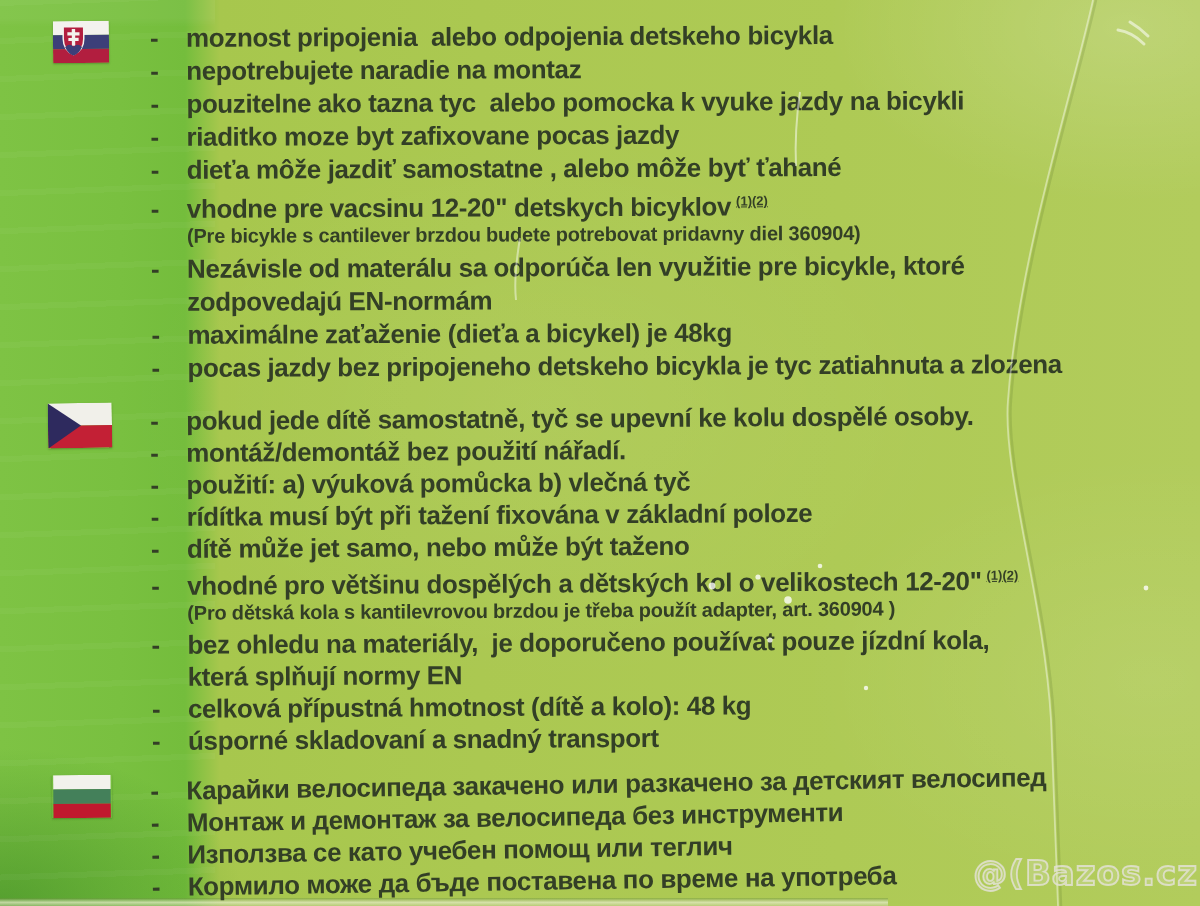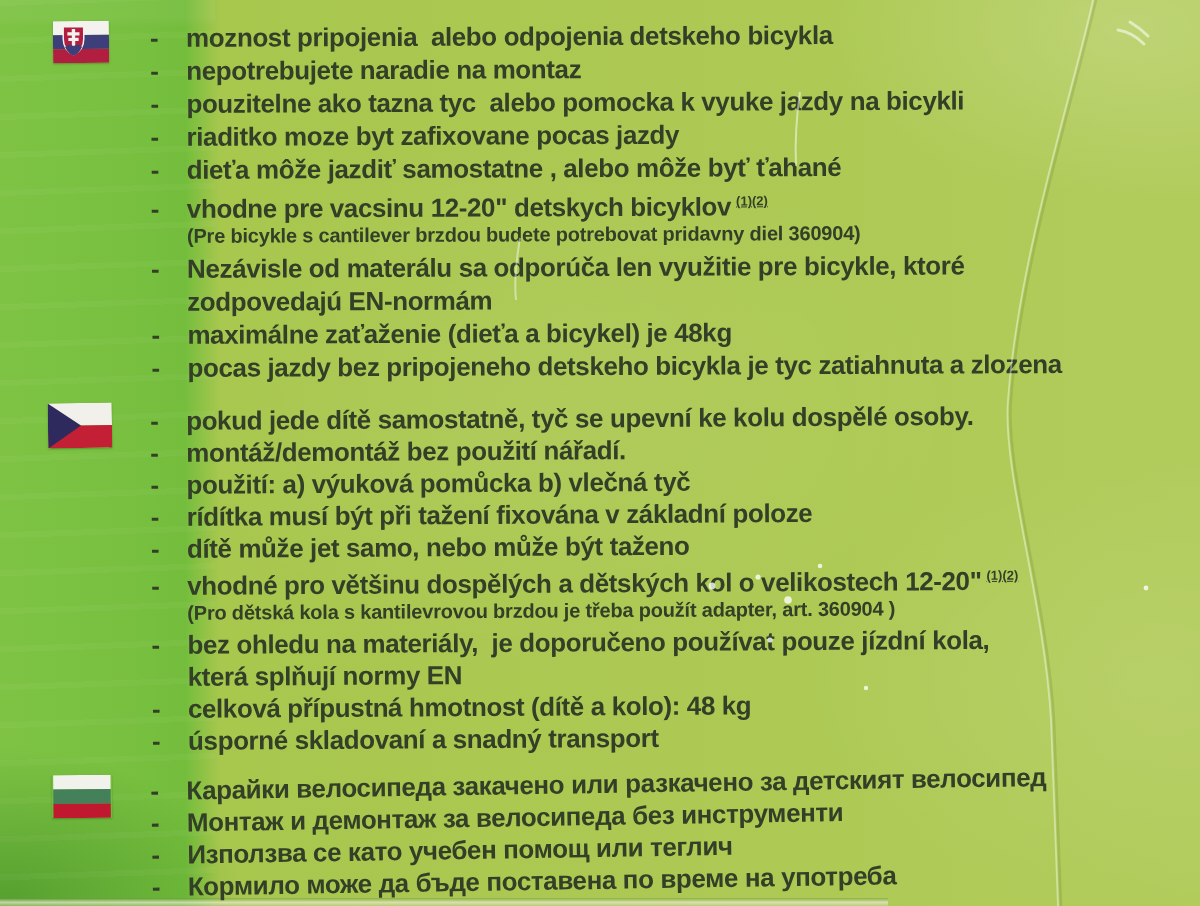--- a/index.html
+++ b/index.html
@@ -131,13 +131,14 @@
       <circle cx="712" cy="586" r="3.4"></circle>
       <circle cx="758" cy="577" r="2.6"></circle>
       <circle cx="788" cy="600" r="3.8"></circle>
       <circle cx="820" cy="566" r="2.3"></circle>
       <circle cx="770" cy="640" r="2.6"></circle>
       <circle cx="866" cy="688" r="2.2"></circle>
       <circle cx="1146" cy="588" r="2.4"></circle>
     </g>
   </svg>
 
+  <div class="watermark">@(Bazos.cz</div>
 </div>
 
 </body></html>

